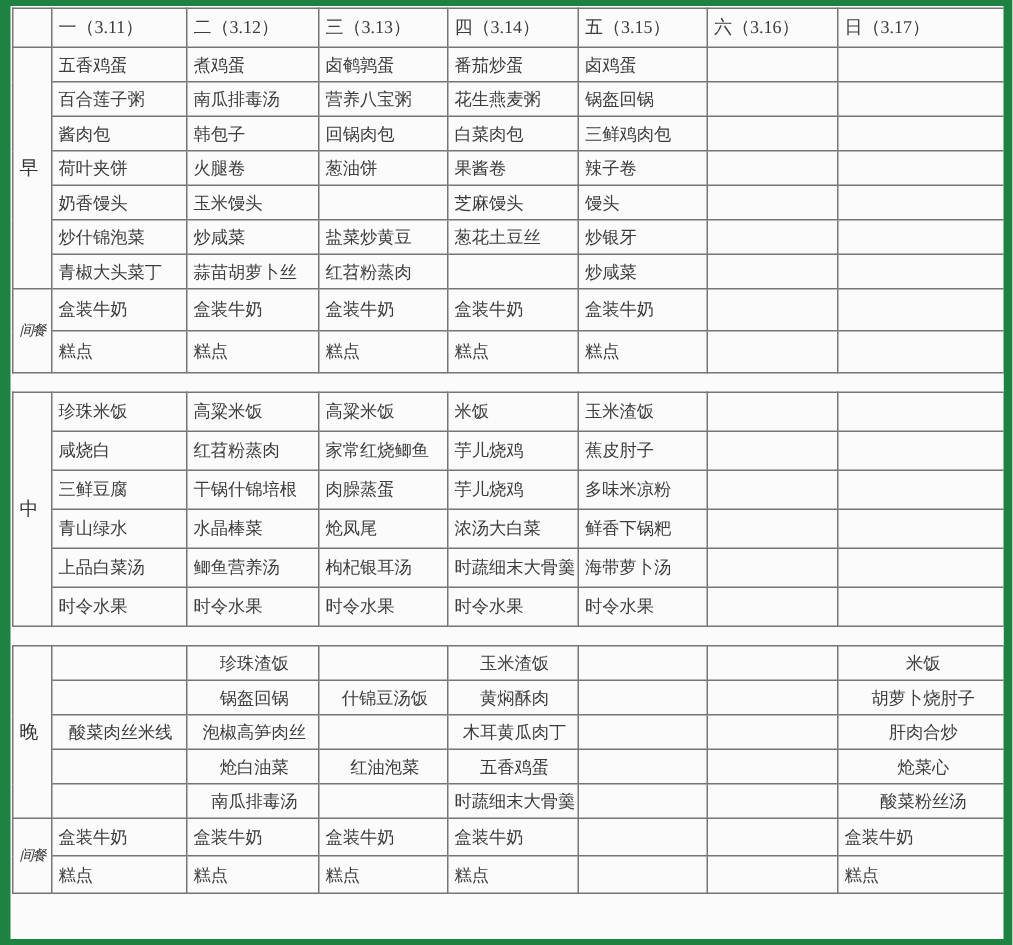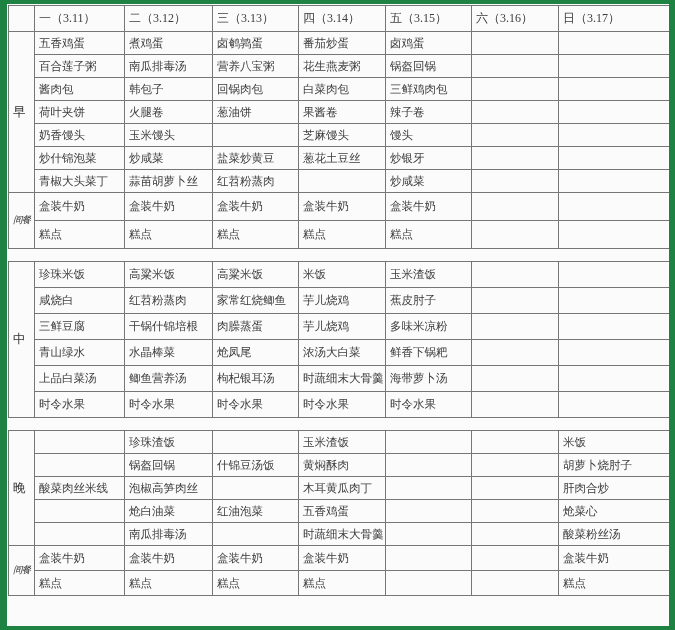--- a/index.html
+++ b/index.html
@@ -50,21 +50,21 @@
     color:#333;
   }
   th.meal-label.small{
     font-size:9.5px;
     letter-spacing:-1px;
     font-style:italic;
   }
   tbody.sec-0 td{height:22px;}
   tbody.sec-1 td{height:27px;}
   tbody.sec-2 td{height:25px;}
-  tbody.sec-3 td{height:22px;}
+  tbody.sec-3 td{height:22px;text-align:center;}
   tbody.sec-4 td{height:24px;}
   tr.gap td{
     border:none;
     height:12px;
     background:#fbfbfb;
   }
 </style>
 </head>
 <body>
 

